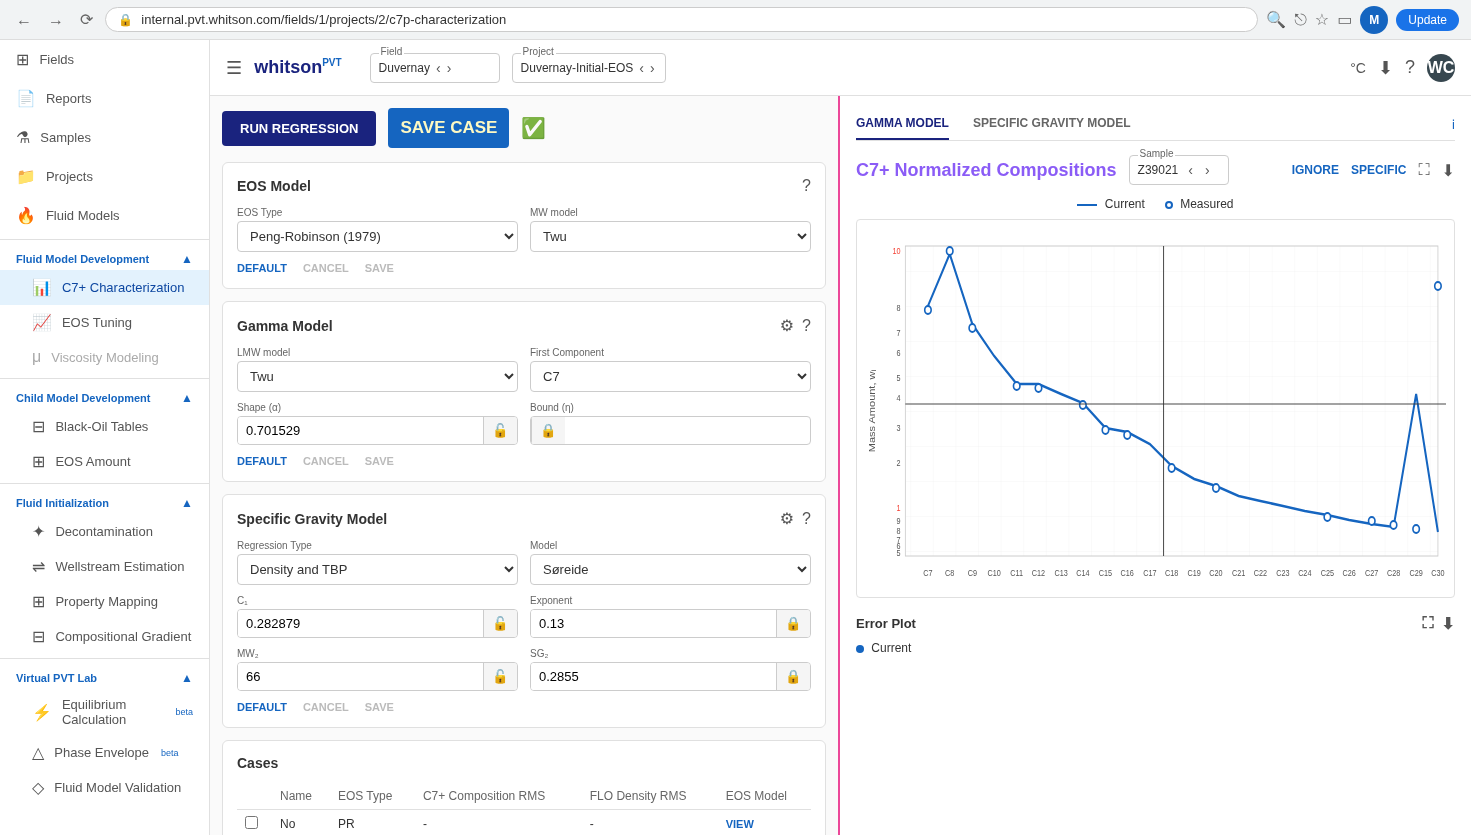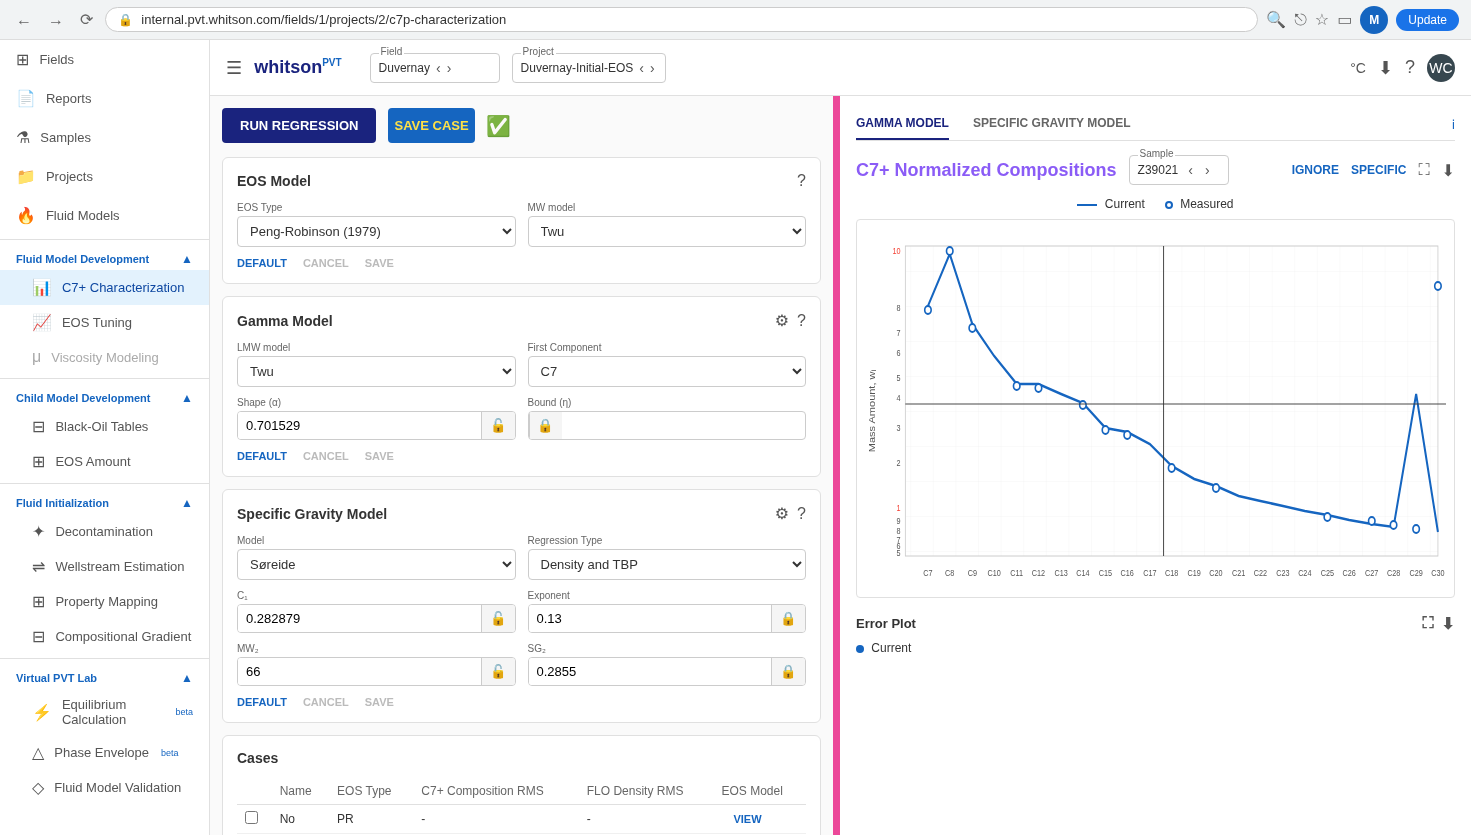--- a/index.html
+++ b/index.html
@@ -37,32 +37,32 @@
     .hamburger { font-size: 18px; cursor: pointer; color: #555; }
     .brand { font-size: 18px; font-weight: 700; color: #1a237e; }
     .brand sup { font-size: 10px; color: #1565c0; }
     .field-select { display: flex; align-items: center; gap: 4px; border: 1px solid #ccc; border-radius: 4px; padding: 4px 8px; font-size: 12px; min-width: 130px; position: relative; }
     .field-label { position: absolute; top: -8px; left: 8px; background: white; font-size: 10px; color: #666; padding: 0 2px; }
     .field-nav { display: flex; gap: 2px; }
     .nav-arrow { background: none; border: none; cursor: pointer; color: #555; font-size: 14px; padding: 2px; }
     .top-bar-right { margin-left: auto; display: flex; align-items: center; gap: 12px; }
     .temp-toggle { font-size: 14px; color: #555; cursor: pointer; }
     .top-icon { font-size: 18px; color: #555; cursor: pointer; }
-    .wc-badge { width: 28px; height: 28px; border-radius: 50%; background: #37474f; color: white; display: flex; align-items: center; justify-content: center; font-size: 14px; font-weight: normal; }
+    .wc-badge { width: 28px; height: 28px; border-radius: 50%; background: #37474f; color: white; display: flex; align-items: center; justify-content: center; font-size: 16px; font-weight: bold; }
 
     
     .content { display: flex; flex: 1; overflow: hidden; }
 
     
-    .left-panel { width: 630px; background: #fafafa; border-right: 7px solid #ec4899; overflow-y: auto; padding: 12px; }
+    .left-panel { width: 630px; background: #fafafa; border-right: 2px solid #ec4899; overflow-y: auto; padding: 12px; }
 
     
     .action-bar { display: flex; align-items: center; gap: 12px; margin-bottom: 14px; }
     .btn-run { background: #1a237e; color: white; border: none; border-radius: 4px; padding: 10px 18px; font-size: 13px; font-weight: 600; cursor: pointer; }
-    .btn-save { background: #1565c0; color: #fde047; border: none; border-radius: 4px; padding: 10px 6px; font-size: 13px; font-weight: 600; cursor: pointer; }
+    .btn-save { background: #1565c0; color: #fef9c3; border: none; border-radius: 4px; padding: 10px 12px; font-size: 17px; font-weight: 600; cursor: pointer; }
     .check-icon { color: #4caf50; font-size: 20px; }
 
     
     .card { background: white; border: 1px solid #e0e0e0; border-radius: 6px; margin-bottom: 12px; padding: 14px; }
     .card-header { display: flex; justify-content: space-between; align-items: center; margin-bottom: 12px; }
     .card-title { font-size: 14px; font-weight: 600; color: #333; }
     .card-icons { display: flex; gap: 8px; align-items: center; }
     .card-icon { color: #555; font-size: 16px; cursor: pointer; }
 
     .form-row { display: flex; gap: 12px; margin-bottom: 10px; }
@@ -74,21 +74,21 @@
     .lock-btn { background: #f5f5f5; border: none; border-left: 1px solid #ccc; padding: 6px 8px; cursor: pointer; color: #666; }
 
     .card-actions { display: flex; gap: 16px; margin-top: 8px; }
     .card-action-btn { background: none; border: none; font-size: 11px; font-weight: 600; color: #1565c0; cursor: pointer; padding: 0; }
     .card-action-btn.disabled { color: #bbb; cursor: default; }
 
     
     .cases-table { width: 100%; border-collapse: collapse; font-size: 12px; margin-top: 8px; }
     .cases-table th { text-align: left; padding: 6px 8px; color: #666; font-weight: 500; border-bottom: 1px solid #e0e0e0; }
     .cases-table td { padding: 6px 8px; border-bottom: 1px solid #f0f0f0; }
-    .view-btn { color: #1565c0; font-size: 11px; font-weight: 600; cursor: pointer; background: none; border: none; margin-left: 12px; }
+    .view-btn { color: #1565c0; font-size: 11px; font-weight: 600; cursor: pointer; background: none; border: none; }
 
     
     .right-panel { flex: 1; background: white; overflow-y: auto; padding: 12px 16px; }
 
     
     .tab-bar { display: flex; gap: 24px; border-bottom: 1px solid #e0e0e0; margin-bottom: 14px; align-items: center; }
     .tab { font-size: 12px; font-weight: 600; color: #666; padding: 8px 0; cursor: pointer; border-bottom: 2px solid transparent; }
     .tab.active { color: #1a237e; border-bottom: 2px solid #1a237e; }
     .tab-right { margin-left: auto; }
 
@@ -348,29 +348,29 @@
         <div class="card">
           <div class="card-header">
             <span class="card-title">Specific Gravity Model</span>
             <div class="card-icons">
               <span class="card-icon">⚙</span>
               <span class="card-icon">?</span>
             </div>
           </div>
           <div class="form-row">
             <div class="form-group">
+              <div class="form-label">Regression Type</div>
+              <select class="form-select">
+                <option>Density and TBP</option>
+              </select>
+            </div>
+            <div class="form-group">
               <div class="form-label">Model</div>
               <select class="form-select">
                 <option>Søreide</option>
-              </select>
-            </div>
-            <div class="form-group">
-              <div class="form-label">Regression Type</div>
-              <select class="form-select">
-                <option>Density and TBP</option>
               </select>
             </div>
           </div>
           <div class="form-row">
             <div class="form-group">
               <div class="form-label">C₁</div>
               <div class="input-with-lock">
                 <input type="text" value="0.282879" style="">
                 <button class="lock-btn">🔓</button>
               </div>

